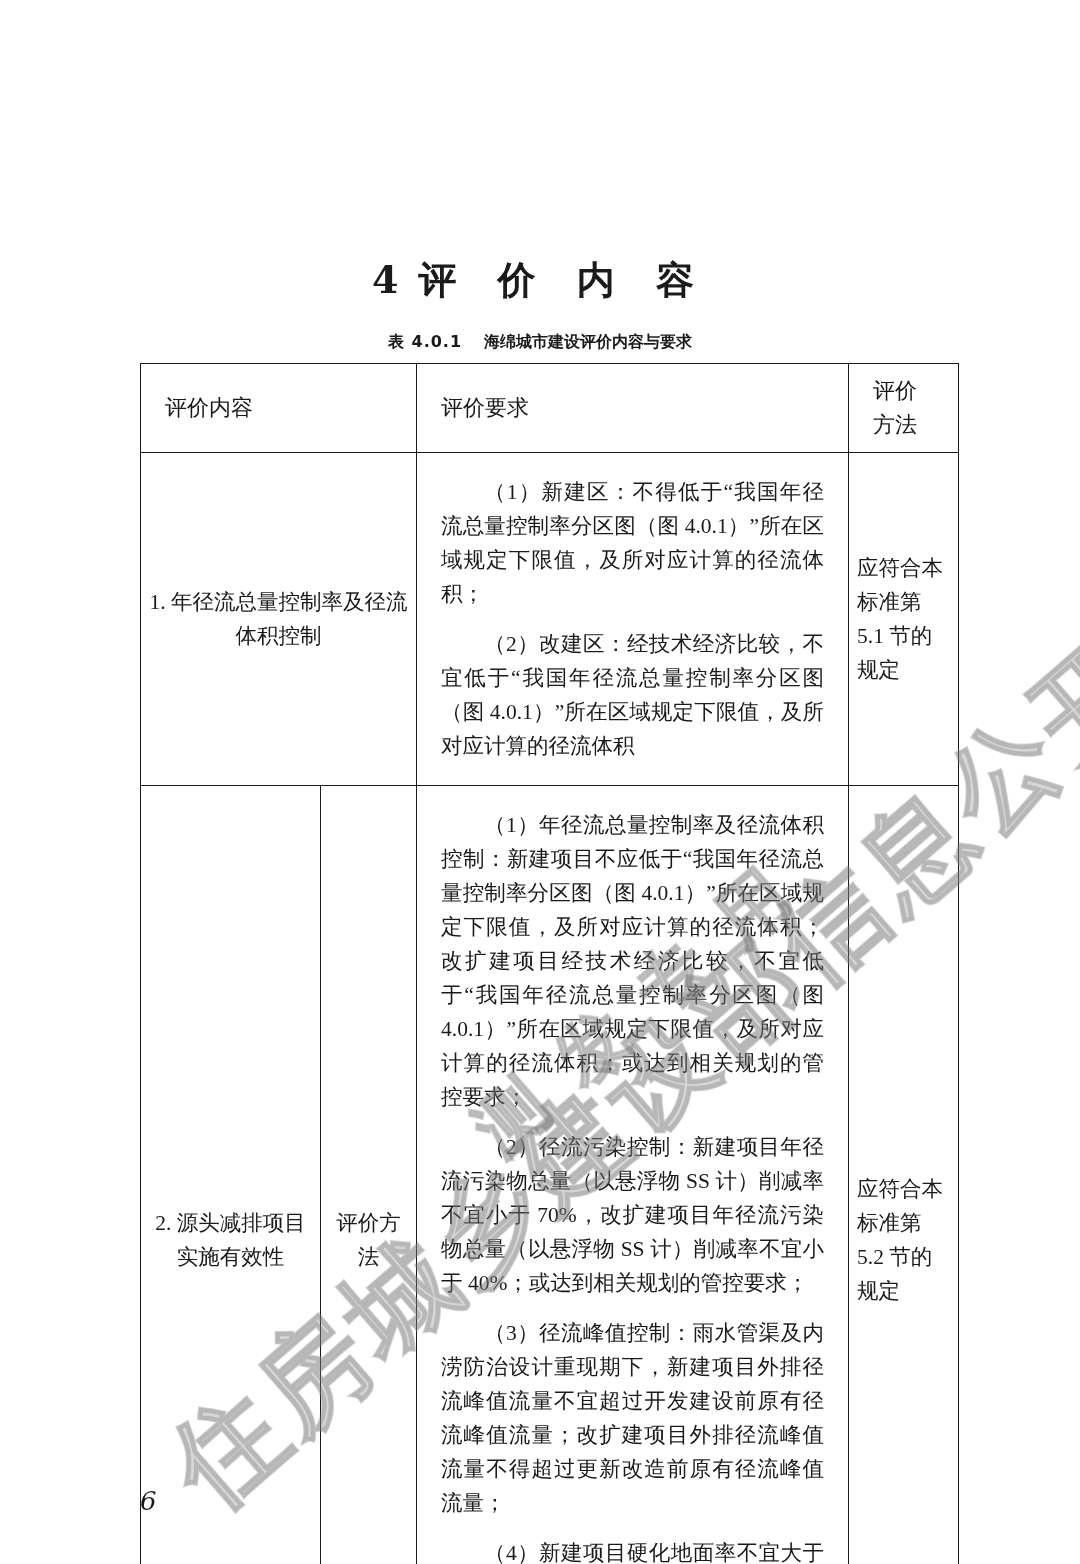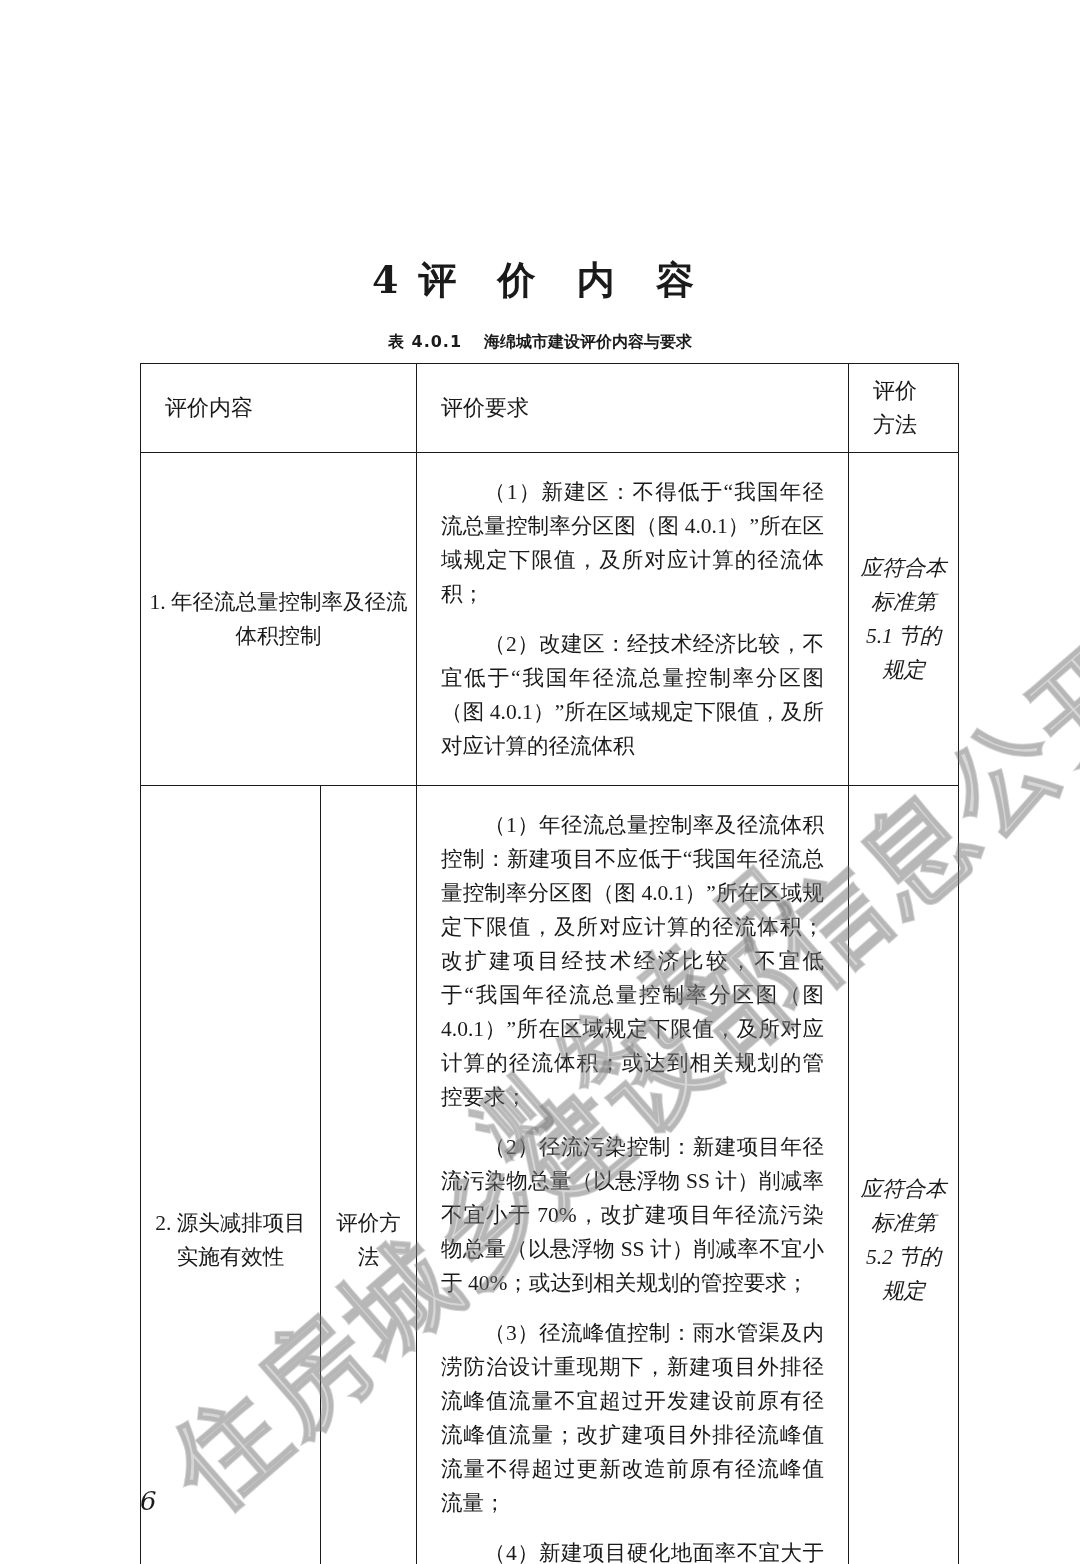--- a/index.html
+++ b/index.html
@@ -131,23 +131,21 @@
   td.body-cell {
     text-align: justify;
     text-justify: inter-ideograph;
     padding: 8px 12px;
   }
   td.body-cell p {
     margin: 16px;
     text-indent: 2em;
   }
   td.method {
-    text-align: center;
     line-height: 36px;
-    font-style: italic;
   }
   .page-number {
     position: absolute;
     left: 140px;
     bottom: 48px;
     font-size: 26px;
     font-style: italic;
     font-family: "DejaVu Serif", serif;
     z-index: 3;
   }

